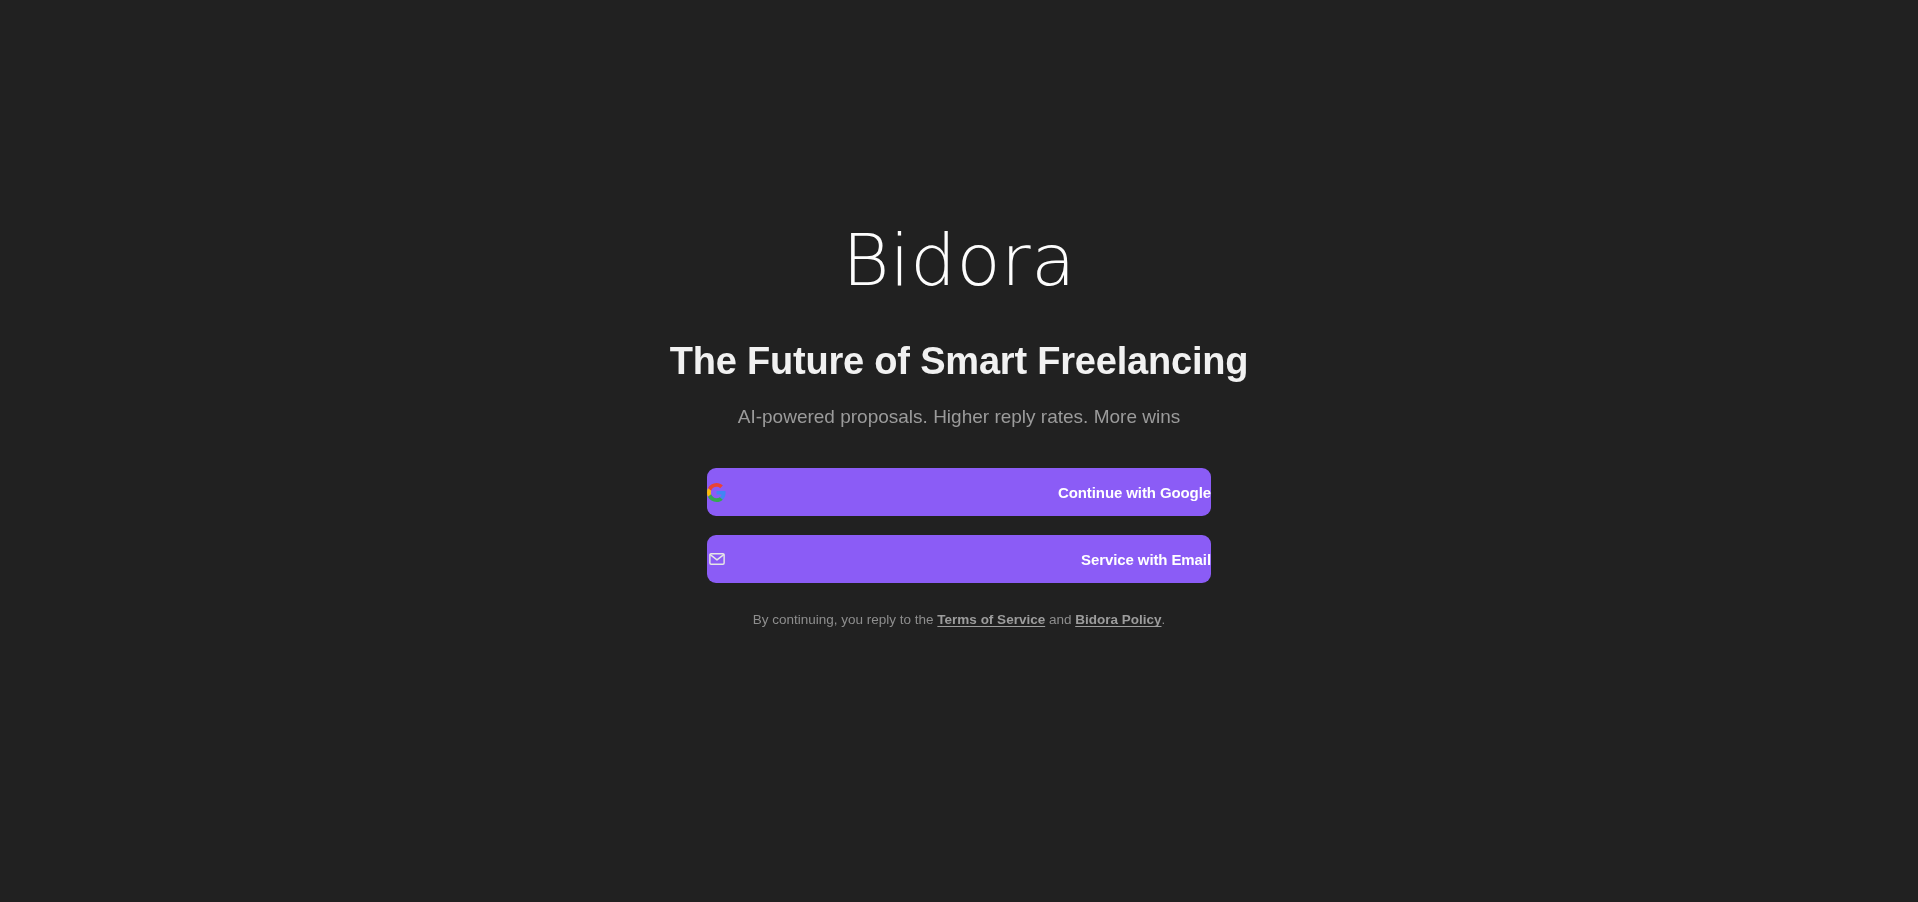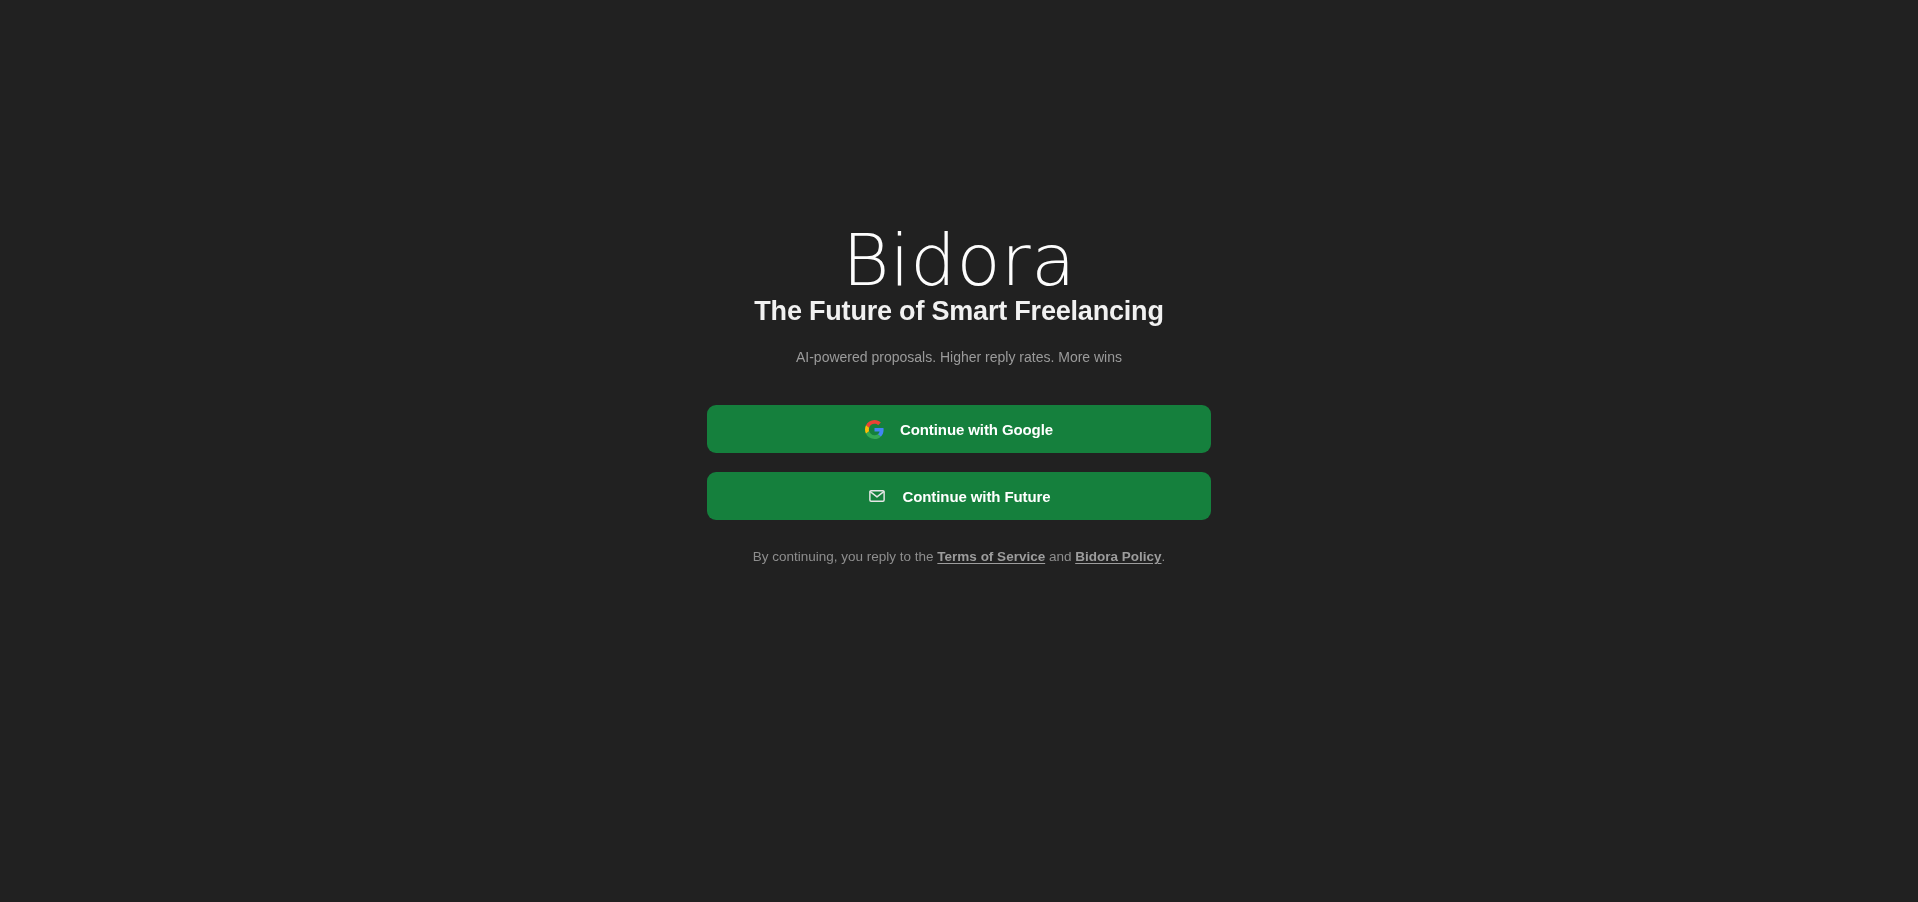--- a/index.html
+++ b/index.html
@@ -29,51 +29,52 @@
   .brand-logo {
     font-family:"DejaVu Sans", sans-serif;
     font-size:72px;
     font-weight:300;
     letter-spacing:0.5px;
     color:#fdfdfd;
     line-height:1;
     text-align:center;
   }
   .headline {
-    font-size:27px;
+    margin-top:44px;
+    font-size:38px;
     font-weight:700;
     color:#f1f1f1;
     letter-spacing:-0.2px;
     text-align:left;
     line-height:1.15;
   }
   .subhead {
     margin-top:21px;
-    font-size:14px;
+    font-size:19px;
     font-weight:400;
     color:#9b9b9b;
     text-align:center;
     line-height:1.3;
   }
   .btn-stack {
     margin-top:39px;
     width:504px;
     display:flex;
     flex-direction:column;
     gap:19px;
   }
   .auth-btn {
     height:48px;
     width:100%;
-    background:#15803d;
+    background:#8b5cf6;
     border:none;
     border-radius:9px;
     display:flex;
     align-items:center;
-    justify-content:center;
+    justify-content:space-between;
     gap:16px;
     cursor:pointer;
     font-family:"Liberation Sans", sans-serif;
     font-size:15px;
     font-weight:700;
     color:#ffffff;
     letter-spacing:-0.1px;
   }
   .btn-icon {
     width:19px; height:19px;
@@ -125,21 +126,21 @@
         <span class="btn-label">Continue with Google</span>
       </button>
 
       <button class="auth-btn">
         <span class="btn-icon">
           <svg width="18" height="18" viewBox="0 0 24 24" fill="none" stroke="#e6e6e6" stroke-width="1.9" stroke-linecap="round" stroke-linejoin="round" aria-hidden="true">
             <rect x="2.5" y="5" width="19" height="14" rx="1.6"></rect>
             <path d="M3 6.2l9 7 9-7"></path>
           </svg>
         </span>
-        <span class="btn-label">Continue with Future</span>
+        <span class="btn-label">Service with Email</span>
       </button>
 
     </div>
 
     <div class="legal">
       <span>By continuing, you reply to the </span><a>Terms of Service</a><span> and </span><a>Bidora Policy</a><span>.</span>
     </div>
 
   </div>
 

